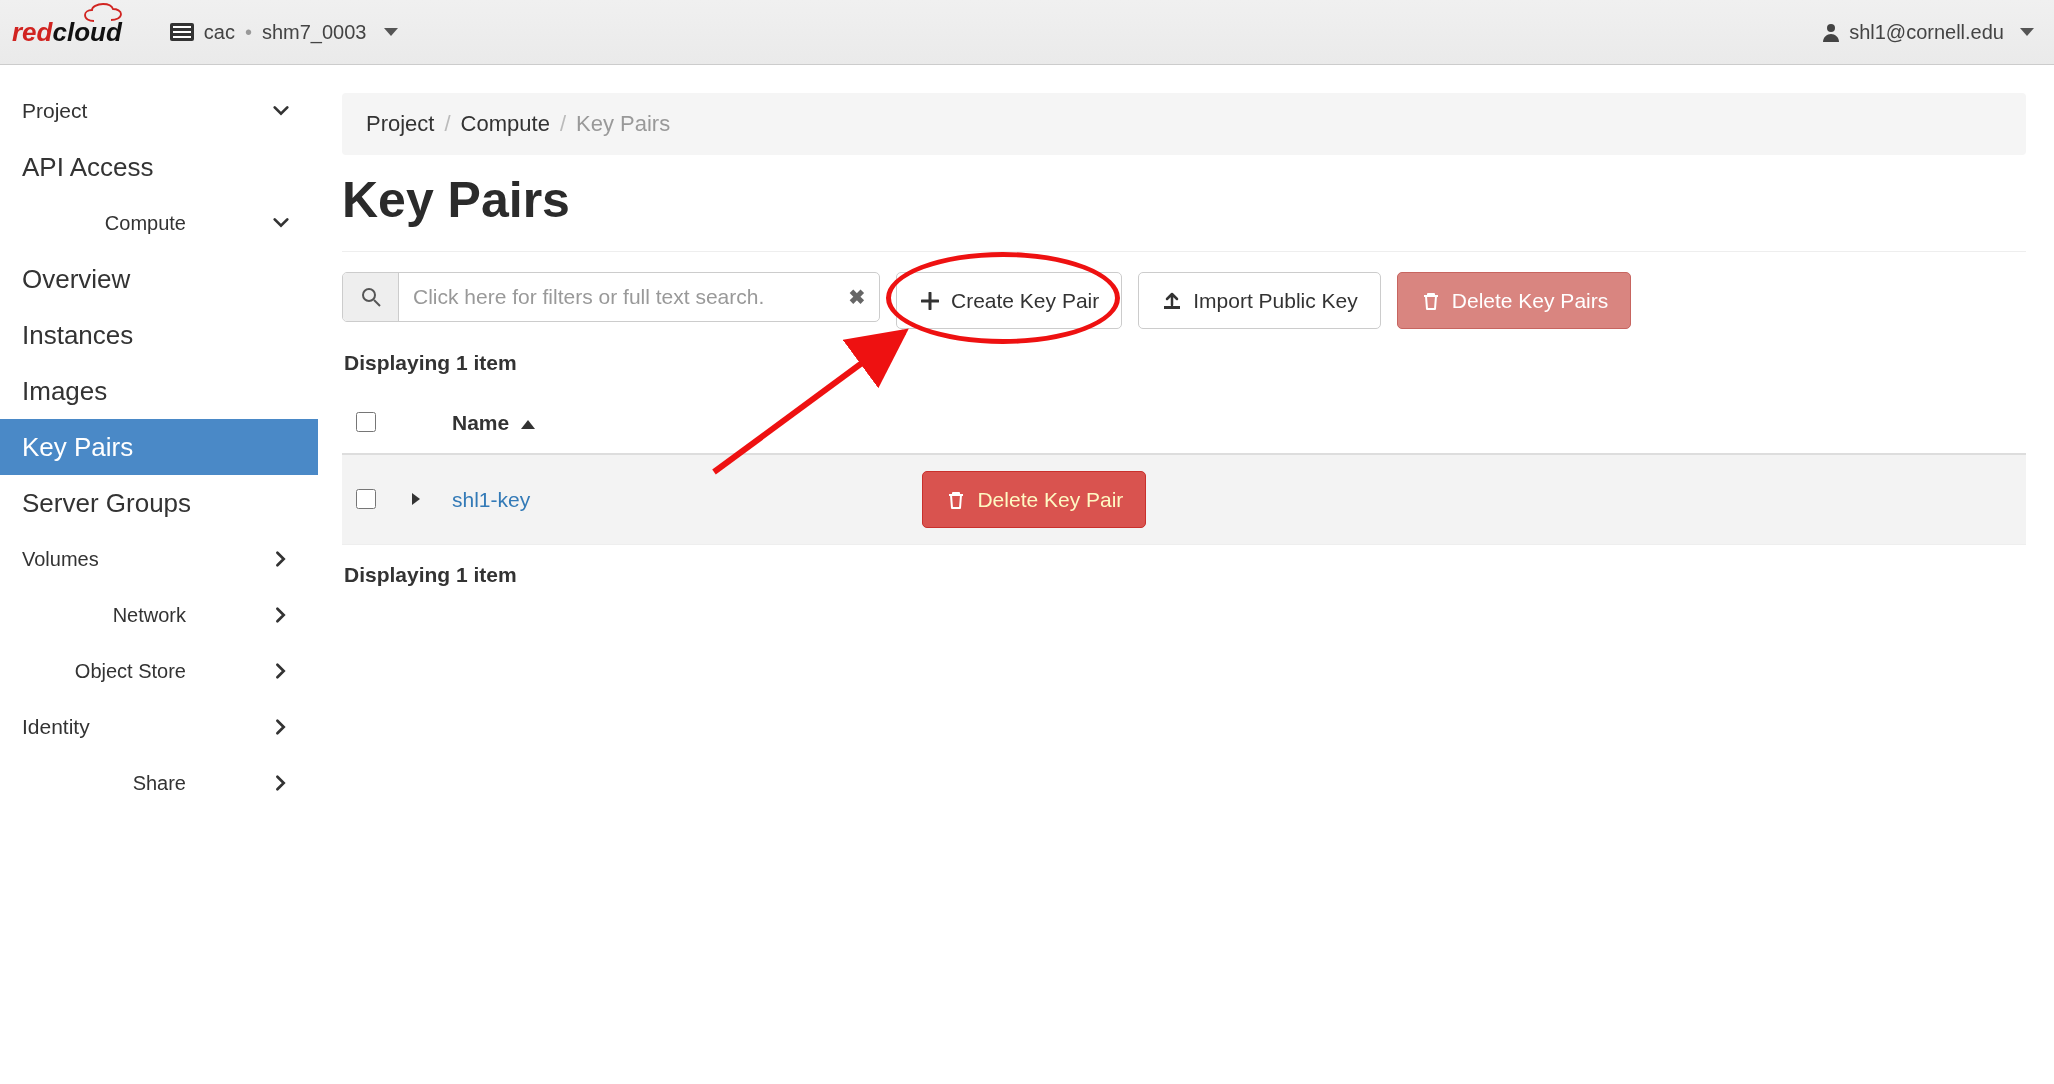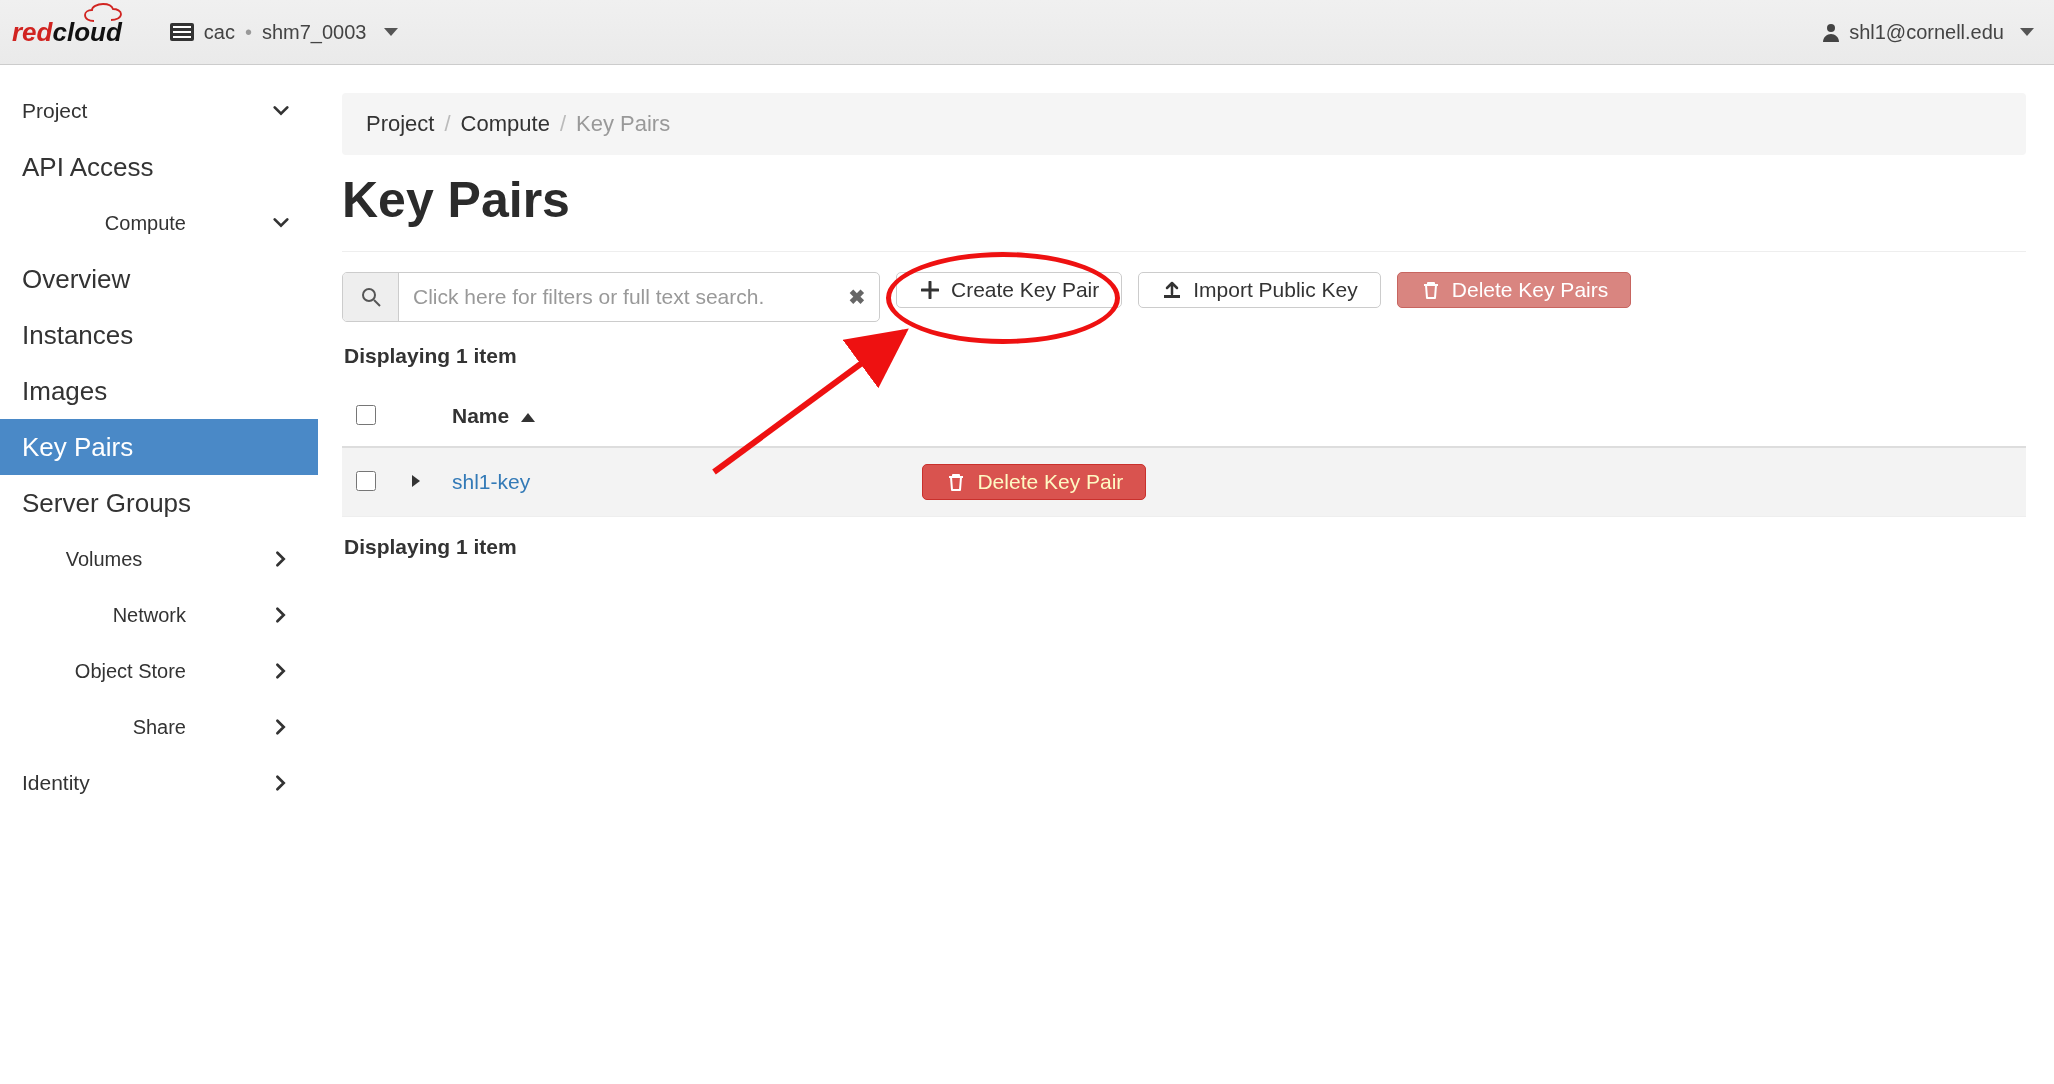--- a/index.html
+++ b/index.html
@@ -49,21 +49,21 @@
   h1.page-title{font-size:50px;font-weight:600;margin:8px 0 22px 0;color:#2b2b2b;}
   hr.sep{border:none;border-top:1px solid #eee;margin:0 0 20px 0;}
 
   
   .toolbar{display:flex;gap:16px;align-items:flex-start;margin-bottom:22px;position:relative;}
   .searchbox{flex:0 0 auto;width:538px;display:flex;border:1px solid #ccc;border-radius:5px;overflow:hidden;background:#fff;}
   .searchbox .icon{width:56px;background:#eee;border-right:1px solid #ccc;display:flex;align-items:center;justify-content:center;color:#555;}
   .searchbox input{flex:1;border:none;outline:none;font-size:21px;padding:12px 14px;color:#333;}
   .searchbox input::placeholder{color:#999;}
   .searchbox .clear{width:44px;display:flex;align-items:center;justify-content:center;color:#666;cursor:pointer;font-size:20px;font-weight:700;}
-  .btn{display:flex;align-items:center;gap:10px;border:1px solid #ccc;border-radius:5px;background:#fff;color:#333;font-size:21px;padding:0 22px;height:36px;cursor:pointer;}
+  .btn{display:flex;align-items:center;gap:10px;border:1px solid #ccc;border-radius:5px;background:#fff;color:#333;font-size:21px;padding:0 22px;height:57px;cursor:pointer;}
   .btn .ico{width:22px;height:22px;display:flex;align-items:center;justify-content:center;}
   .btn.danger-lite{background:var(--red-danger-lite);border-color:#c76560;color:#fff;}
   .btn.danger{background:var(--red-danger);border-color:#c9302c;color:#fef9c3;}
 
   
   .highlight-ellipse{position:absolute;border:5px solid #e11;border-radius:50%;width:234px;height:92px;left:544px;top:-20px;pointer-events:none;}
   .highlight-arrow{position:absolute;pointer-events:none;left:362px;top:50px;}
 
   
   .count{font-size:21px;color:#333;margin:18px 2px;font-weight:bold;}
@@ -146,46 +146,46 @@
         <span>Images</span>
       </div>
     <div class="nav-leaf selected">
         <span>Key Pairs</span>
       </div>
     <div class="nav-leaf">
         <span>Server Groups</span>
       </div>
 
     <div class="nav-row nav-sub">
-      <span style="flex:1;text-align:center;padding-right:86px;">Volumes</span>
+      <span style="flex:1;text-align:left;padding-right:86px;">Volumes</span>
       <svg class="chev" viewBox="0 0 20 20">
           <path d="M6 3l7 7-7 7" fill="none" stroke="#333" stroke-width="3" stroke-linecap="round"></path>
         </svg>
     </div>
     <div class="nav-row nav-sub">
       <span style="flex:1;text-align:right;padding-right:86px;">Network</span>
       <svg class="chev" viewBox="0 0 20 20">
           <path d="M6 3l7 7-7 7" fill="none" stroke="#333" stroke-width="3" stroke-linecap="round"></path>
         </svg>
     </div>
     <div class="nav-row nav-sub">
       <span style="flex:1;text-align:right;padding-right:86px;">Object Store</span>
       <svg class="chev" viewBox="0 0 20 20">
           <path d="M6 3l7 7-7 7" fill="none" stroke="#333" stroke-width="3" stroke-linecap="round"></path>
         </svg>
     </div>
-    <div class="nav-row nav-sub">
-      <span style="flex:1;text-align:right;padding-right:86px;">Share</span>
-      <svg class="chev" viewBox="0 0 20 20">
-          <path d="M6 3l7 7-7 7" fill="none" stroke="#333" stroke-width="3" stroke-linecap="round"></path>
-        </svg>
-    </div>
-
     <div class="nav-row top">
       <span>Identity</span>
+      <svg class="chev" viewBox="0 0 20 20">
+          <path d="M6 3l7 7-7 7" fill="none" stroke="#333" stroke-width="3" stroke-linecap="round"></path>
+        </svg>
+    </div>
+
+    <div class="nav-row nav-sub">
+      <span style="flex:1;text-align:right;padding-right:86px;">Share</span>
       <svg class="chev" viewBox="0 0 20 20">
           <path d="M6 3l7 7-7 7" fill="none" stroke="#333" stroke-width="3" stroke-linecap="round"></path>
         </svg>
     </div>
   </nav>
 
   <main class="main">
 
     <div class="breadcrumb">
       <span>Project</span>

